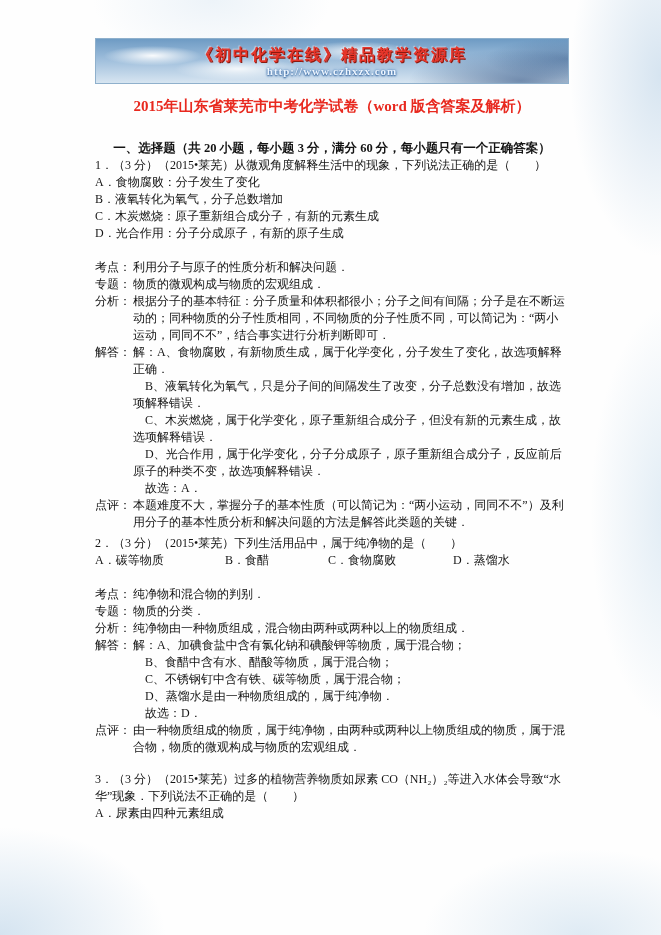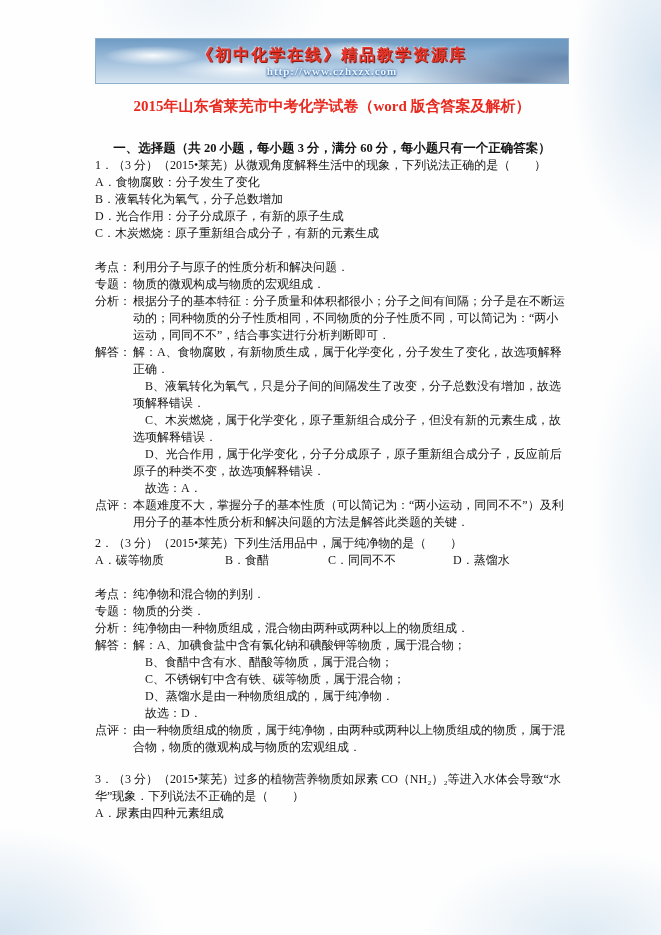--- a/index.html
+++ b/index.html
@@ -80,22 +80,22 @@
     </div>
 
     <div class="doc-title">2015年山东省莱芜市中考化学试卷（word 版含答案及解析）</div>
 
     <div class="sec-heading">一、选择题（共 20 小题，每小题 3 分，满分 60 分，每小题只有一个正确答案）</div>
 
     <div class="question q1">
       <p class="stem">1．（3 分）（2015•莱芜）从微观角度解释生活中的现象，下列说法正确的是（　　）</p>
       <p class="option">A．食物腐败：分子发生了变化</p>
       <p class="option">B．液氧转化为氧气，分子总数增加</p>
+      <p class="option">C．木炭燃烧：原子重新组合成分子，有新的元素生成</p>
       <p class="option">D．光合作用：分子分成原子，有新的原子生成</p>
-      <p class="option">C．木炭燃烧：原子重新组合成分子，有新的元素生成</p>
 
       <div class="qa">
         <div class="qa-row">
           <div class="qa-label">考点：</div>
           <div class="qa-content">
             <p>利用分子与原子的性质分析和解决问题．</p>
           </div>
         </div>
         <div class="qa-row">
           <div class="qa-label">专题：</div>
@@ -126,21 +126,21 @@
           </div>
         </div>
       </div>
     </div>
 
     <div class="question q2">
       <p class="stem">2．（3 分）（2015•莱芜）下列生活用品中，属于纯净物的是（　　）</p>
       <div class="opt-row">
         <span>A．碳等物质</span>
         <span>B．食醋</span>
-        <span>C．同同不不</span>
+        <span>C．食物腐败</span>
         <span>D．蒸馏水</span>
       </div>
 
       <div class="qa">
         <div class="qa-row">
           <div class="qa-label">考点：</div>
           <div class="qa-content">
             <p>纯净物和混合物的判别．</p>
           </div>
         </div>

